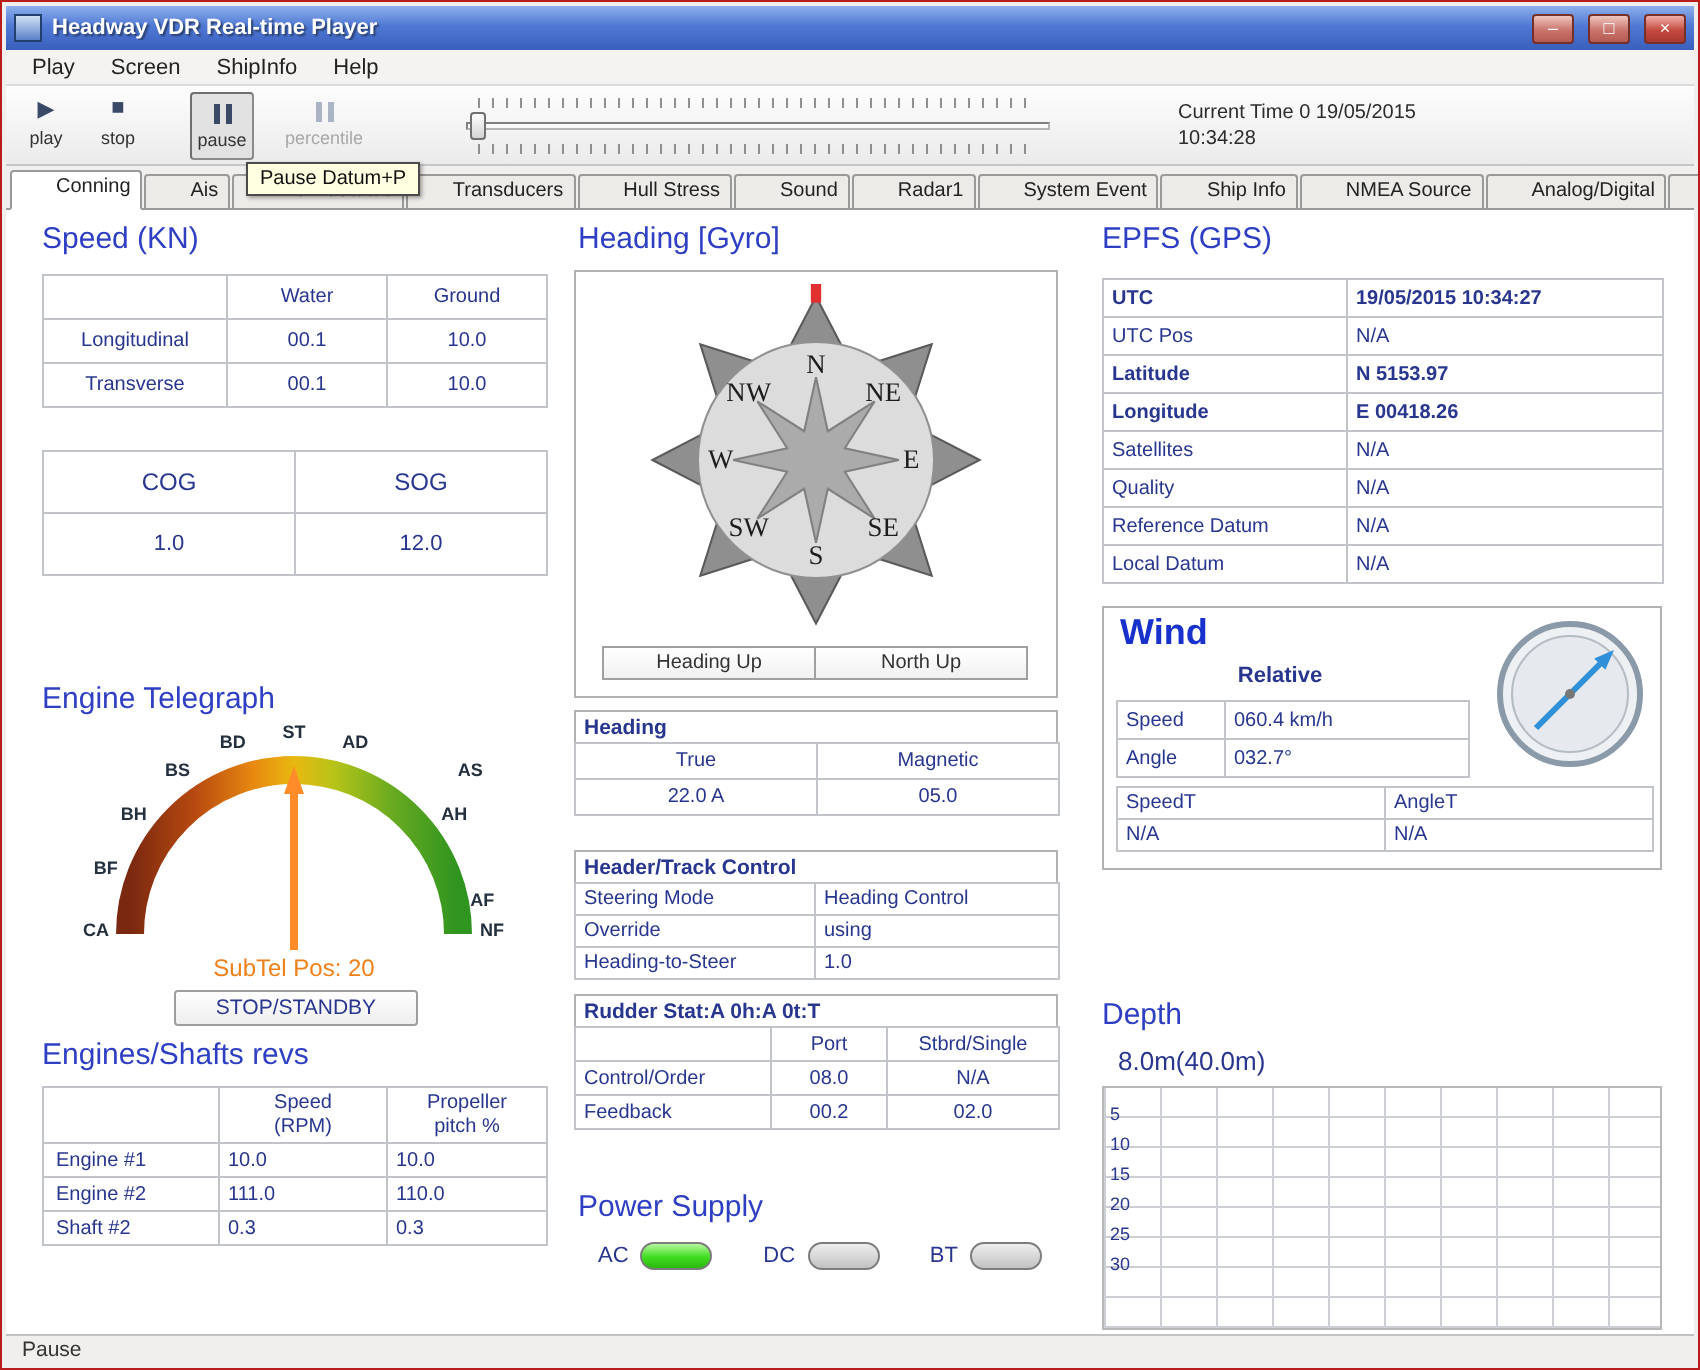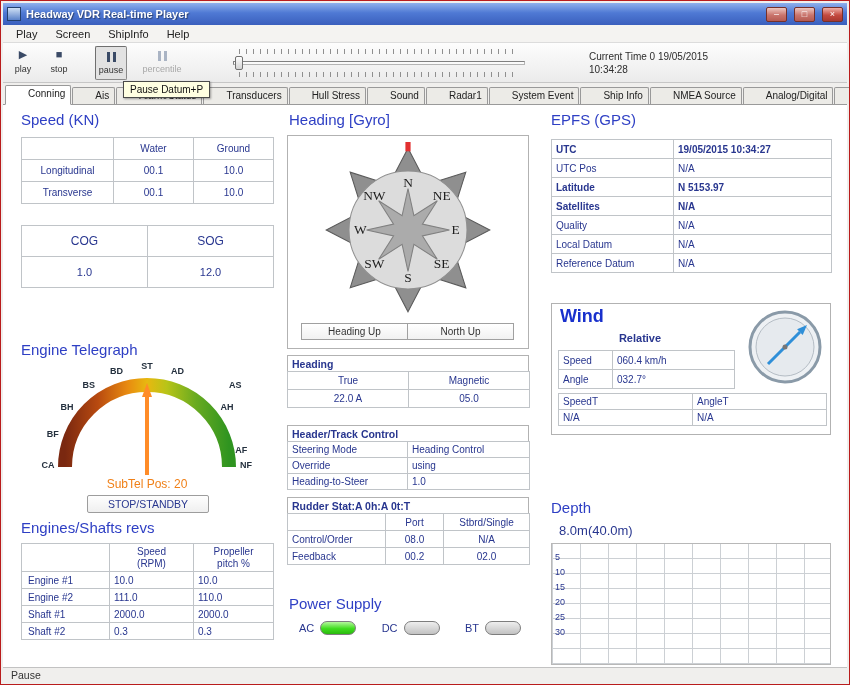--- a/index.html
+++ b/index.html
@@ -313,25 +313,20 @@
       <tbody id="engines-body">
           <tr>
             <td>Engine #1</td>
             <td>10.0</td>
             <td>10.0</td>
           </tr>
           <tr>
             <td>Engine #2</td>
             <td>111.0</td>
             <td>110.0</td>
-          </tr>
-          <tr>
-            <td>Shaft #1</td>
-            <td>2000.0</td>
-            <td>2000.0</td>
           </tr>
           <tr>
             <td>Shaft #2</td>
             <td>0.3</td>
             <td>0.3</td>
           </tr>
         </tbody>
     </table>
 
     <div class="panel-title" style="left:286px;top:6px">Heading [Gyro]</div>
@@ -467,33 +462,37 @@
           </tr>
           <tr>
             <td>UTC Pos</td>
             <td>N/A</td>
           </tr>
           <tr>
             <td>Latitude</td>
             <td>N 5153.97</td>
           </tr>
           <tr>
+            <td>Longitude</td>
+            <td>E 00418.26</td>
+          </tr>
+          <tr>
             <td>Satellites</td>
             <td>N/A</td>
           </tr>
           <tr>
             <td>Quality</td>
             <td>N/A</td>
           </tr>
           <tr>
+            <td>Reference Datum</td>
+            <td>N/A</td>
+          </tr>
+          <tr>
             <td>Local Datum</td>
-            <td>N/A</td>
-          </tr>
-          <tr>
-            <td>Reference Datum</td>
             <td>N/A</td>
           </tr>
         </tbody>
     </table>
 
     <div class="wind-box">
       <div class="wind-title">Wind</div>
       <div class="wind-mode">Relative</div>
       <svg class="wind-gauge" width="78" height="78" viewBox="0 0 78 78">
         <circle cx="39" cy="39" r="35" fill="#eef1f4" stroke="#8a9aa8" stroke-width="3"></circle>

